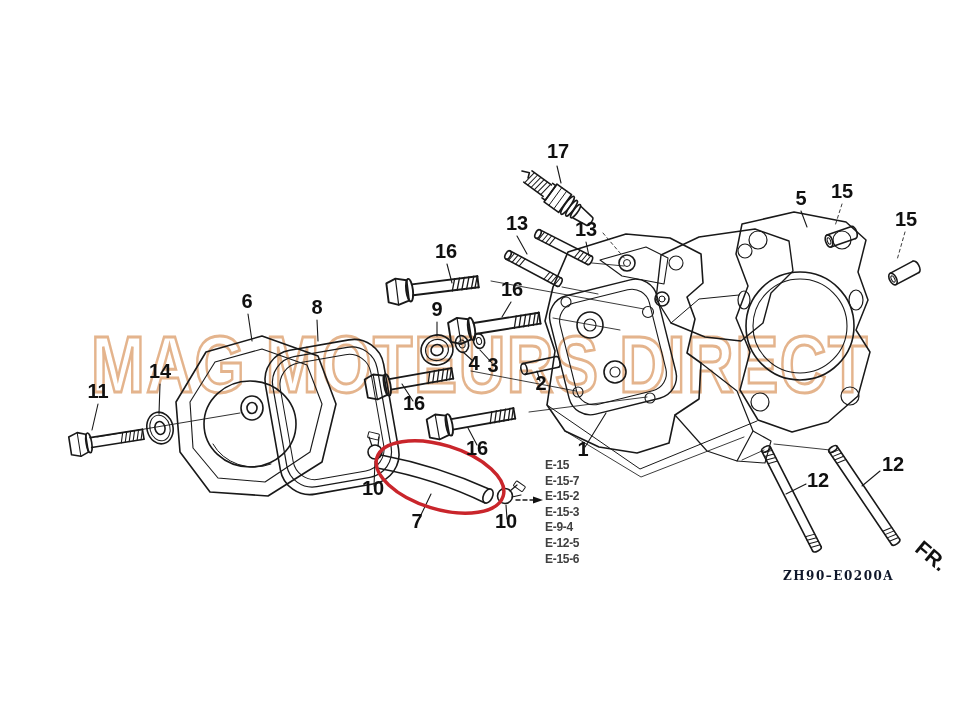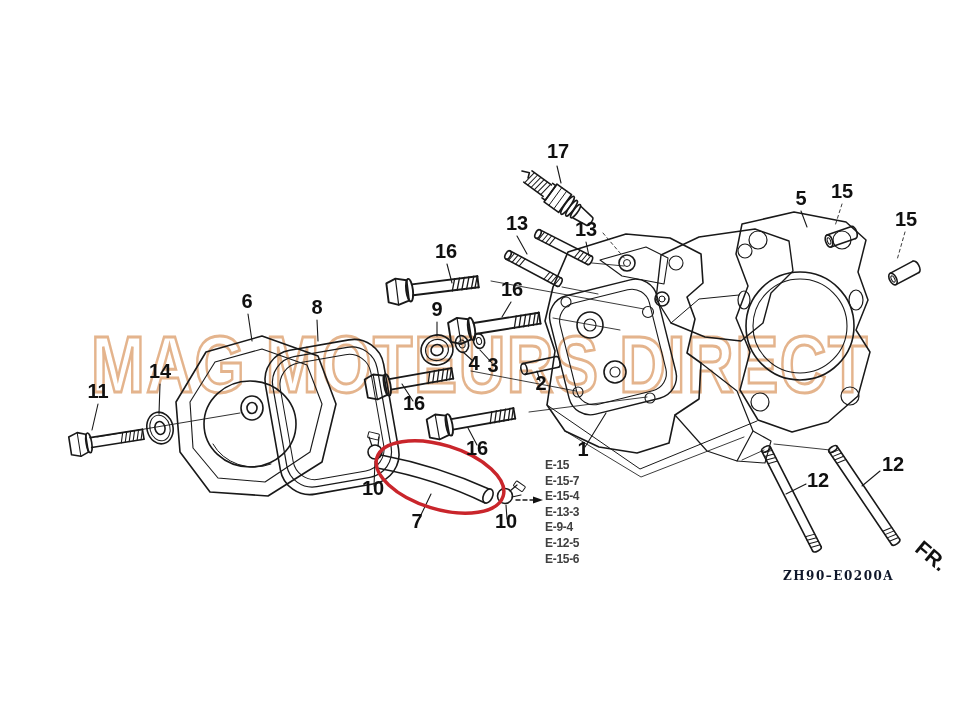--- a/index.html
+++ b/index.html
@@ -287,22 +287,22 @@
         <text class="callout" x="506" y="528" text-anchor="middle">10</text>
         <text class="callout" x="583" y="456" text-anchor="middle">1</text>
         <text class="callout" x="818" y="487" text-anchor="middle">12</text>
         <text class="callout" x="893" y="471" text-anchor="middle">12</text>
       </g>
   </svg>
 
   <div class="ref-list">
       <div class="ref-row">E-15</div>
       <div class="ref-row">E-15-7</div>
-      <div class="ref-row">E-15-4</div>
-      <div class="ref-row">E-13-3</div>
+      <div class="ref-row">E-15-2</div>
+      <div class="ref-row">E-15-3</div>
       <div class="ref-row">E-9-4</div>
       <div class="ref-row">E-12-5</div>
       <div class="ref-row">E-15-6</div>
     </div>
 
   <div class="diagram-code">ZH90–E0200A</div>
 
   <div class="fr-label">FR.</div>
 </div>
 

